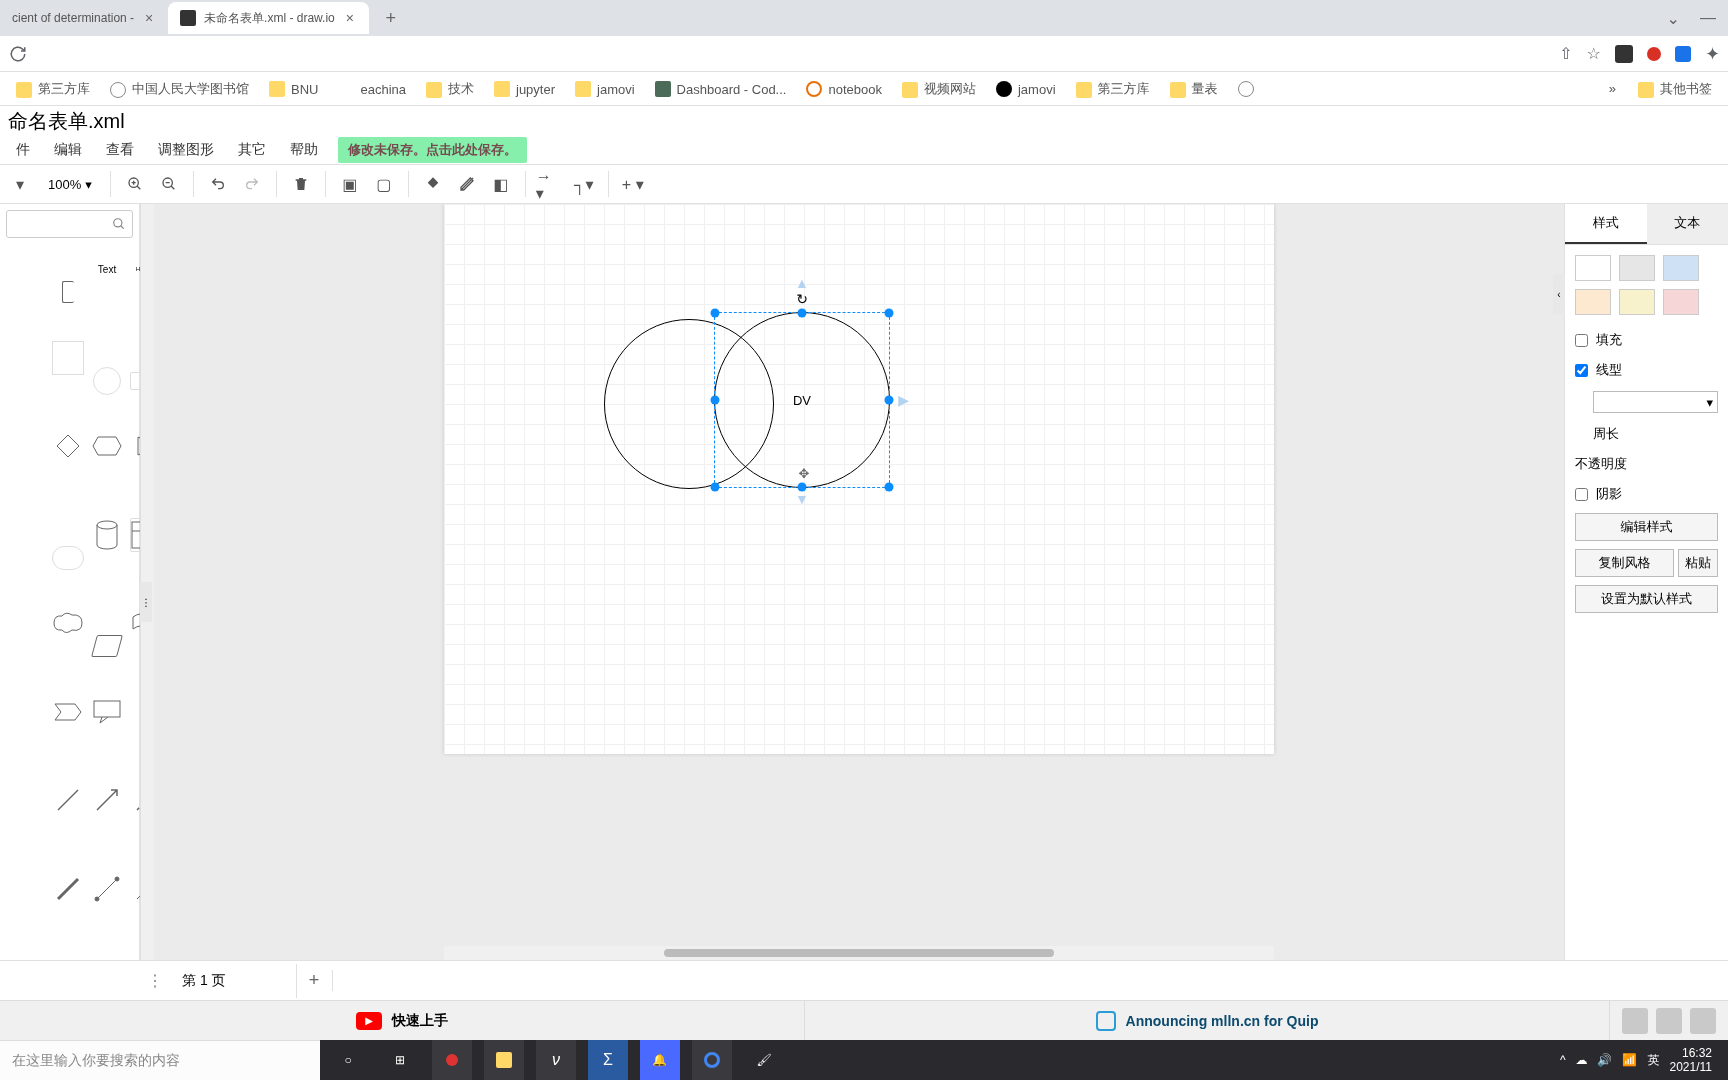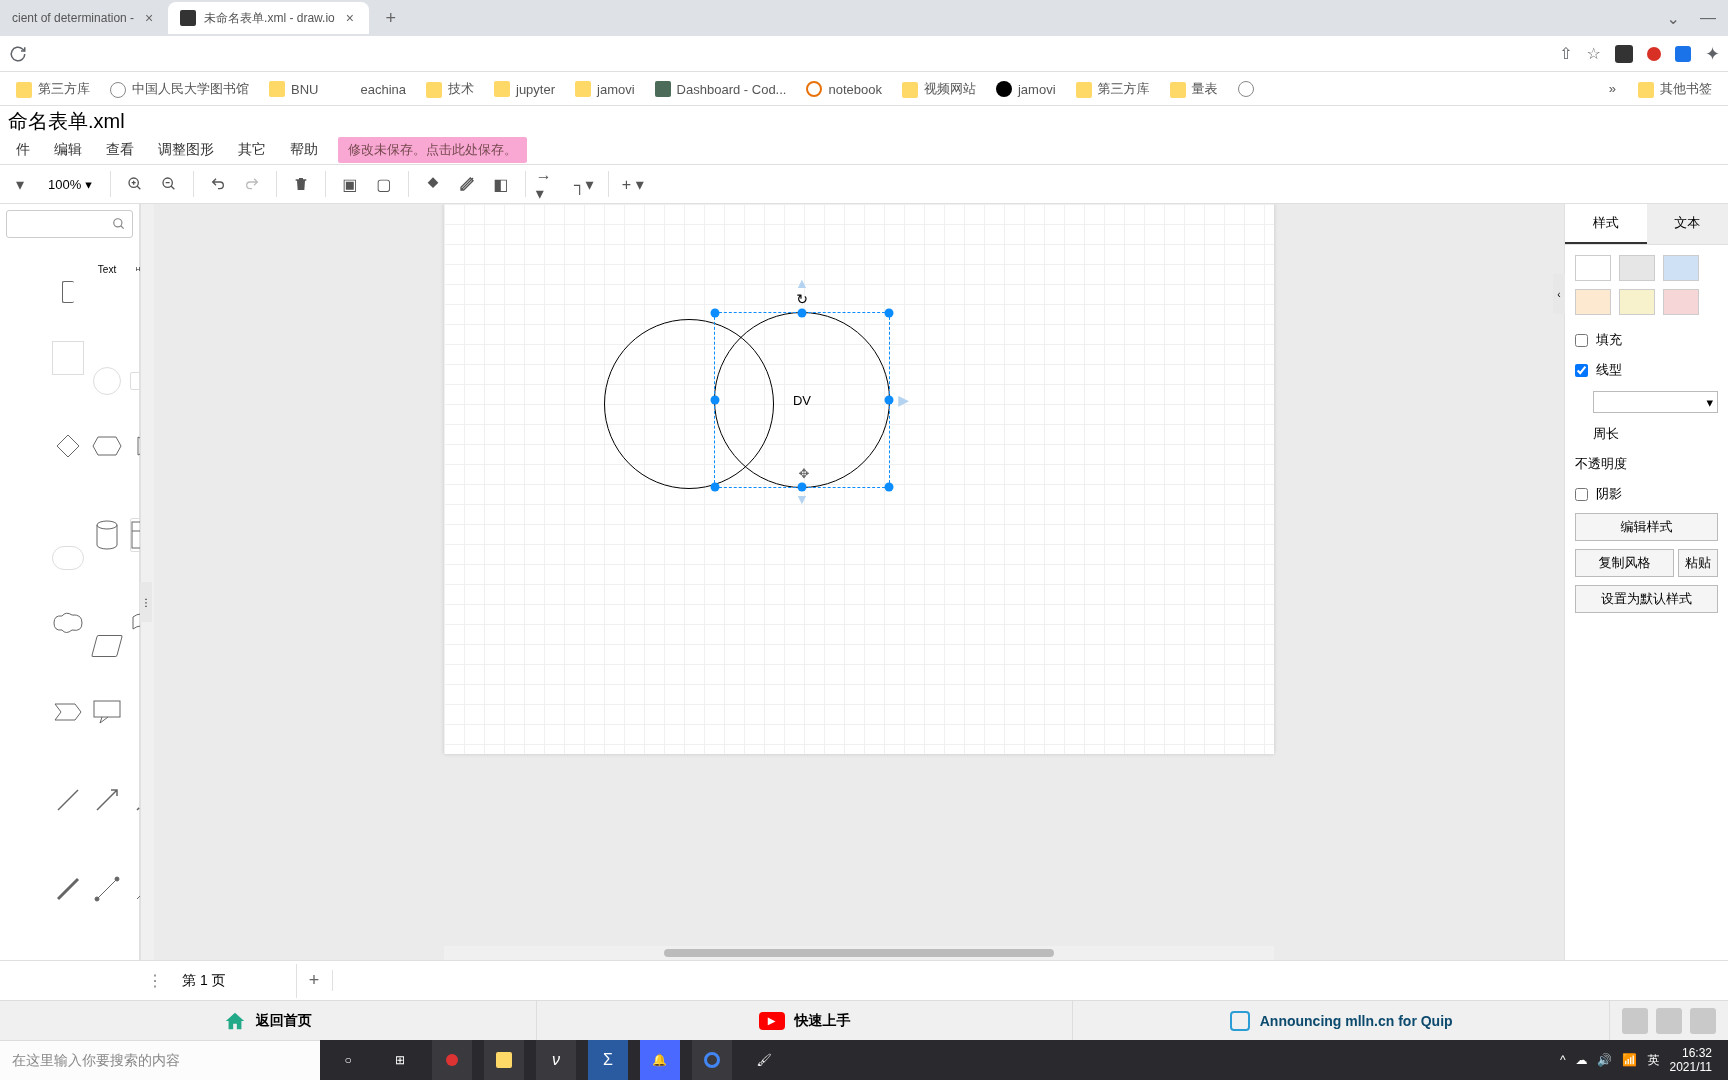--- a/index.html
+++ b/index.html
@@ -21,21 +21,21 @@
 
 .bookmarks-bar { height: 34px; background: #fff; display: flex; align-items: center; padding: 0 8px; gap: 4px; font-size: 13px; color: #555; border-bottom: 1px solid #e0e0e0; }
 .bookmark { display: flex; align-items: flex-end; gap: 6px; padding: 4px 8px; border-radius: 4px; }
 .folder-icon { width: 16px; height: 16px; background: #ffd968; border-radius: 2px; display: inline-block; }
 .bm-icon { width: 16px; height: 16px; display: inline-block; border-radius: 2px; }
 
 
 .app-title-bar { height: 30px; display: flex; align-items: center; padding: 0 8px; font-size: 20px; font-weight: 500; }
 .menu-bar { height: 28px; display: flex; align-items: center; padding: 0 4px; gap: 0; font-size: 14px; }
 .menu-item { padding: 4px 12px; color: #333; }
-.unsaved-badge { background: #f9a8d4; color: #764a4e; padding: 4px 10px; font-size: 13px; margin-left: 8px; border-radius: 2px; }
+.unsaved-badge { background: #86efac; color: #764a4e; padding: 4px 10px; font-size: 13px; margin-left: 8px; border-radius: 2px; font-weight: bold; }
 
 .toolbar { height: 40px; display: flex; align-items: center; padding: 0 6px; gap: 6px; border-bottom: 1px solid #e0e0e0; border-top: 1px solid #e0e0e0; }
 .tool-btn { width: 28px; height: 28px; display: flex; align-items: center; justify-content: center; color: #555; border-radius: 3px; }
 .tool-sep { width: 1px; height: 26px; background: #e0e0e0; margin: 0 4px; }
 .zoom-box { padding: 2px 8px; font-size: 13px; display: flex; align-items: center; gap: 4px; }
 
 .workspace { display: flex; height: calc(1080px - 36px - 36px - 34px - 30px - 28px - 40px - 40px - 40px - 40px); position: relative; }
 .sidebar-left { width: 140px; background: #fff; border-right: 1px solid #e0e0e0; display: flex; flex-direction: column; }
 .search-box { margin: 6px; height: 28px; border: 1px solid #ccc; border-radius: 3px; display: flex; align-items: center; padding: 0 6px; justify-content: flex-end; }
 .scrollbar-v { width: 14px; background: #f0f0f0; border-left: 1px solid #e0e0e0; }
@@ -444,26 +444,20 @@
 </div>
 
 <div class="page-tabs">
   <div class="page-tab-handle">⋮</div>
   <div class="page-tab">第 1 页</div>
   <div class="add-page">+</div>
 </div>
 
 <div class="footer-bar">
   <div class="footer-section">
-    <svg width="22" height="22" viewBox="0 0 24 24" fill="#2a8">
-        <path d="M12 3l10 9h-3v9h-5v-6h-4v6H5v-9H2z"></path>
-      </svg>
-    <span style="font-weight:600">返回首页</span>
-  </div>
-  <div class="footer-section">
     <span style="width:26px;height:18px;background:#ff0000;border-radius:4px;display:flex;align-items:center;justify-content:center;color:#fff;font-size:10px">▶</span>
     <span style="font-weight:600">快速上手</span>
   </div>
   <div class="footer-section">
     <span style="width:20px;height:20px;border:2px solid #2a9dd6;border-radius:4px;display:inline-block"></span>
     <span class="footer-link-blue">Announcing mlln.cn for Quip</span>
   </div>
   <div class="social-icons">
     <div class="social-box"></div>
     <div class="social-box"></div>

